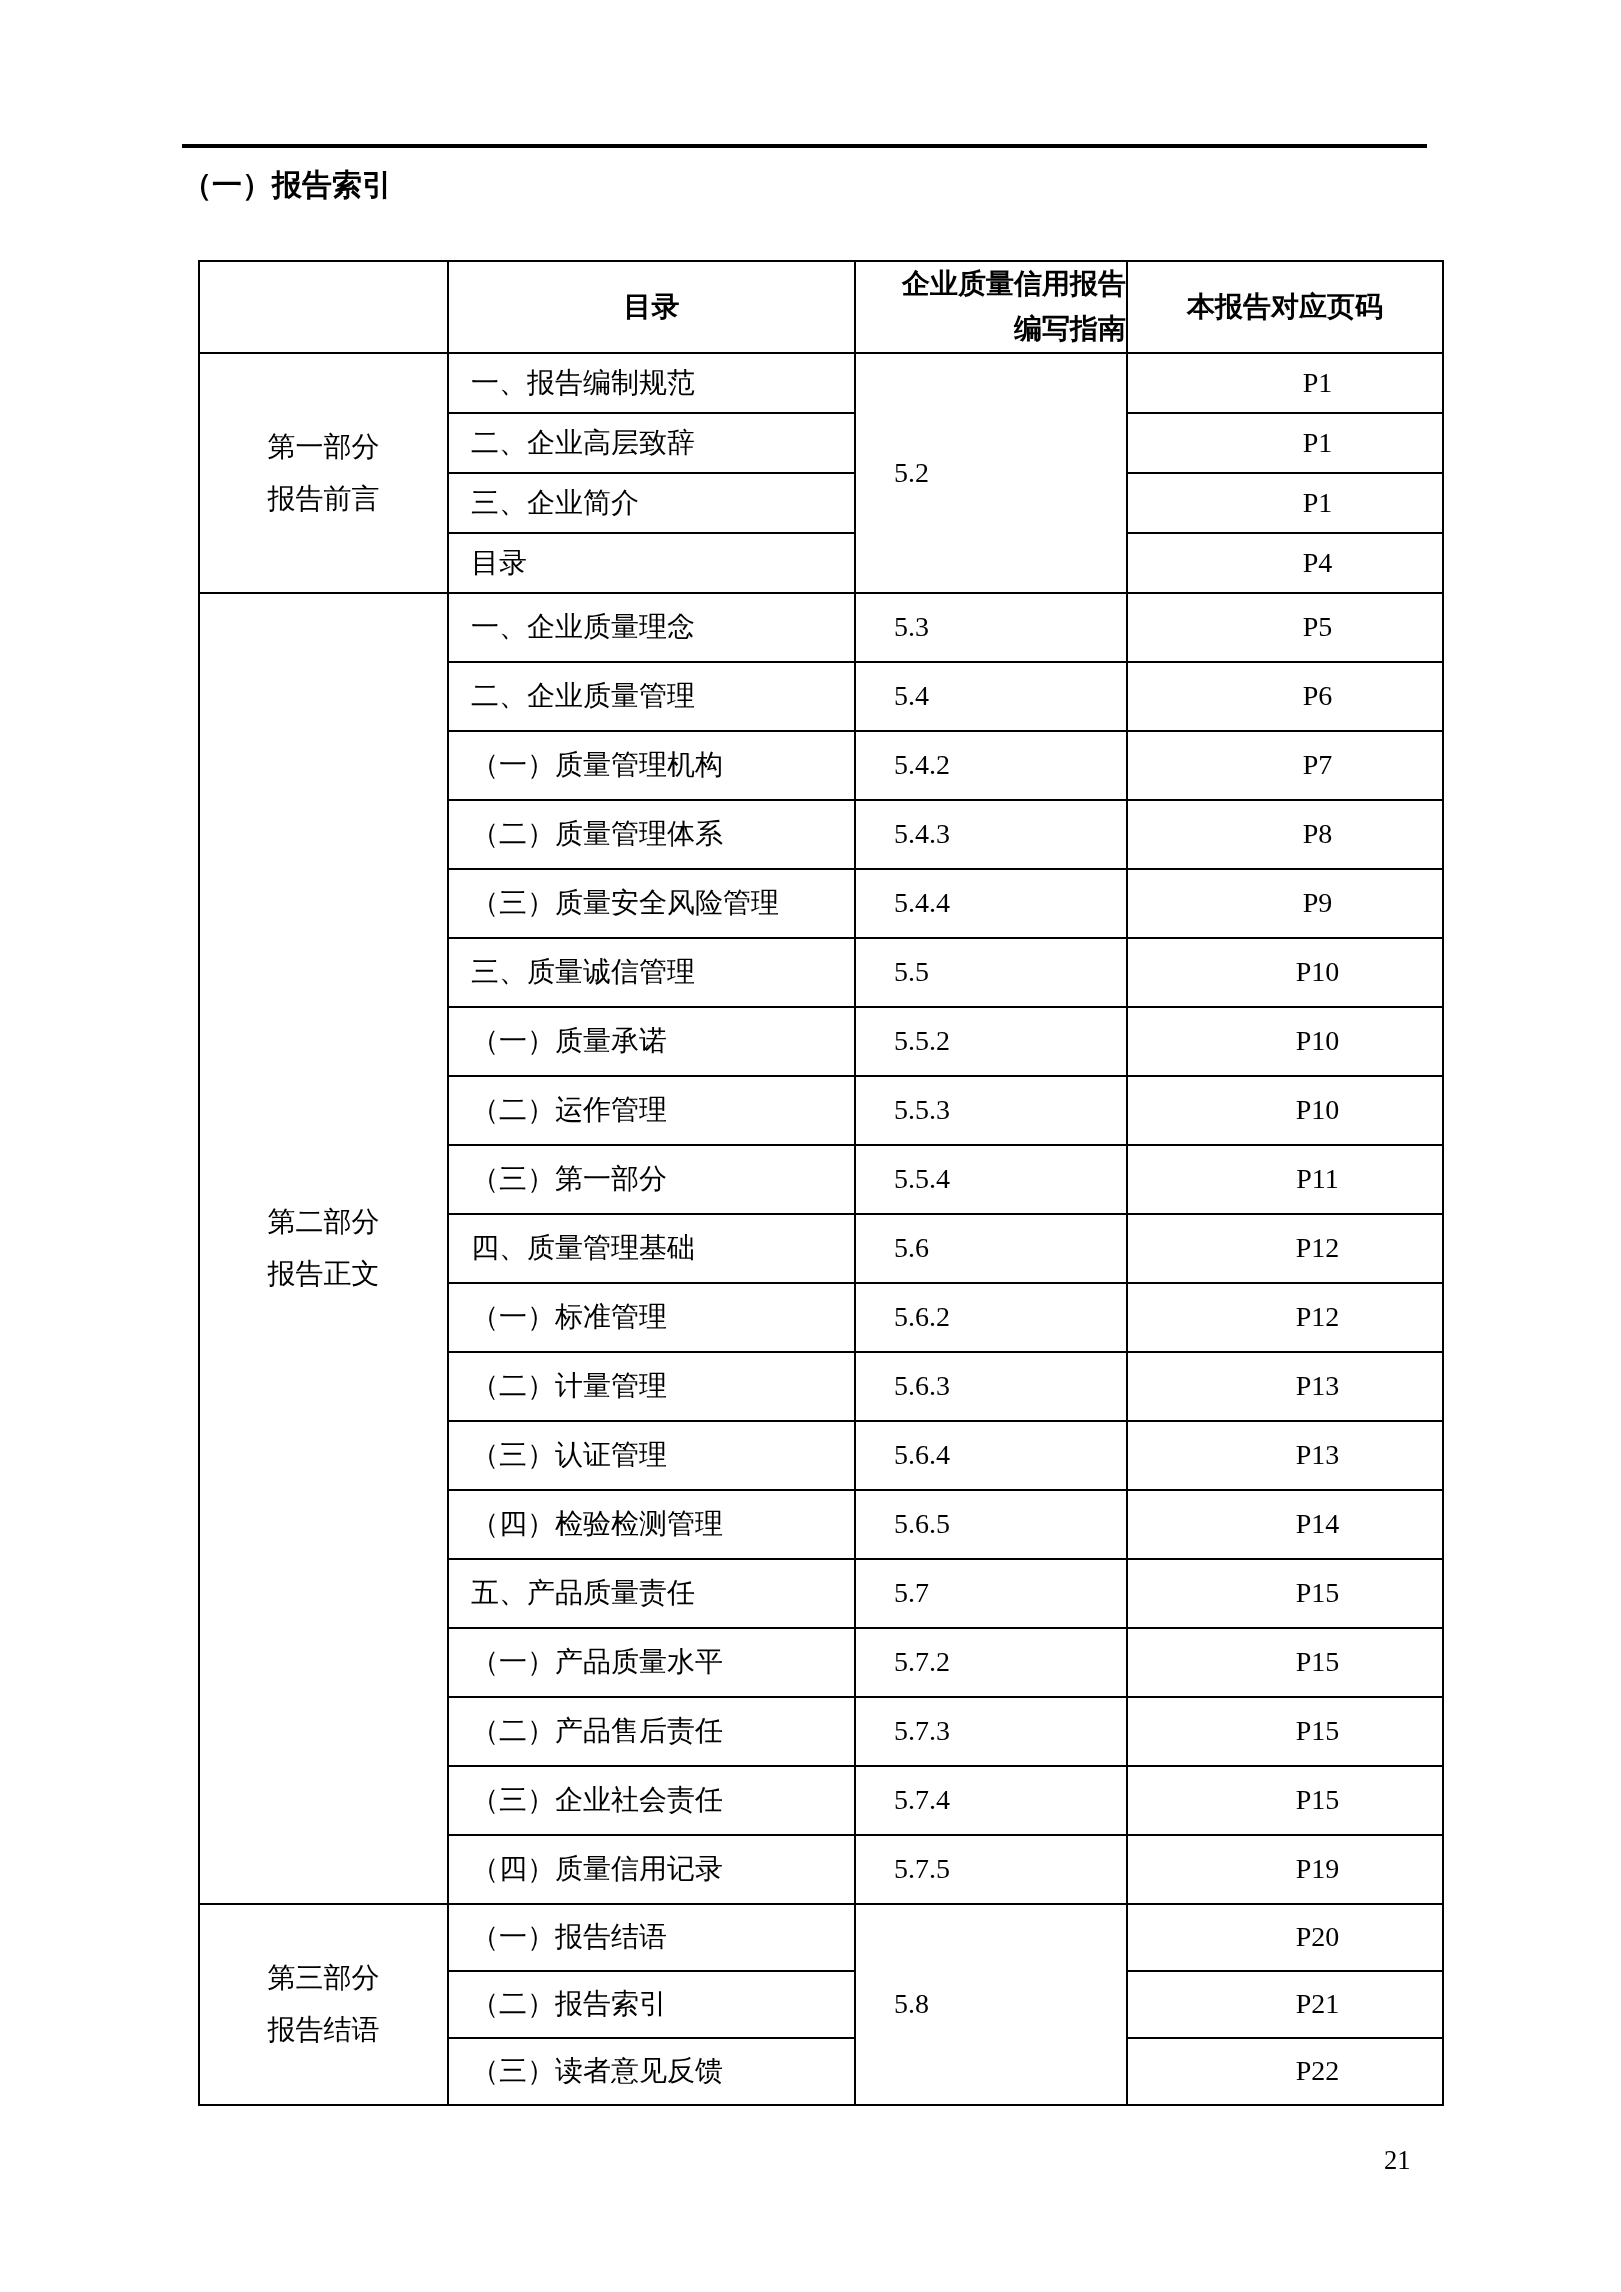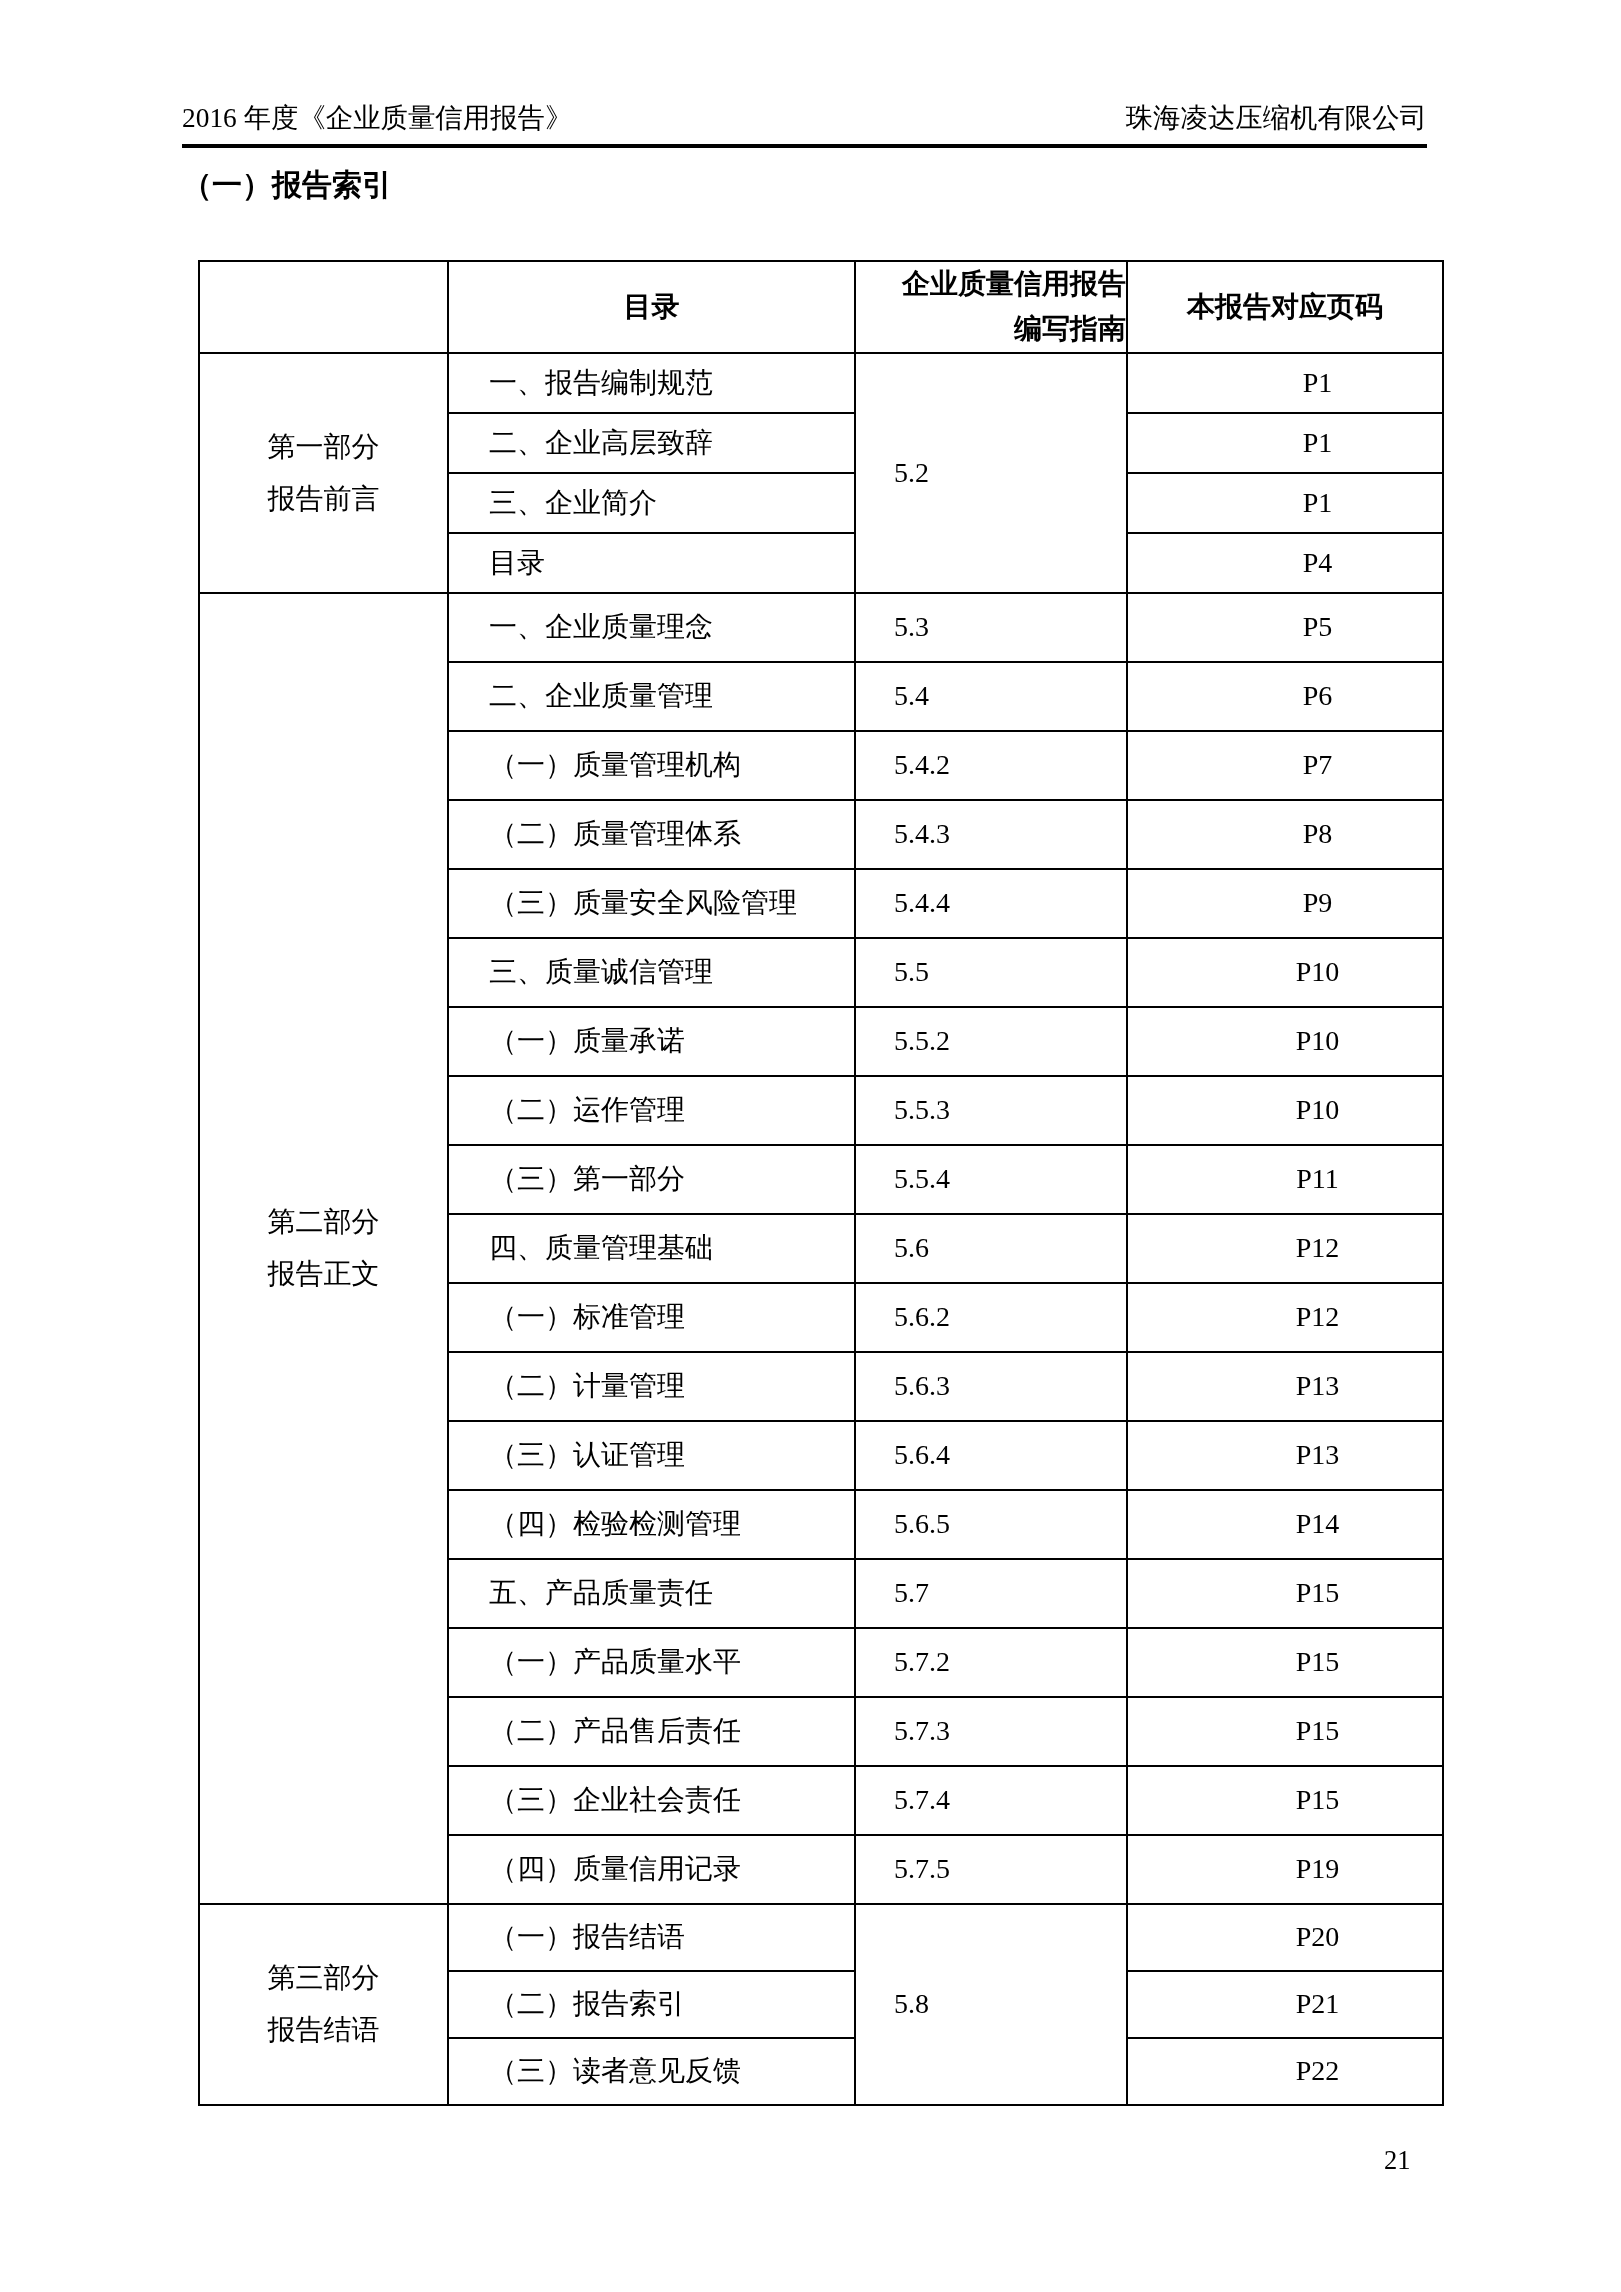--- a/index.html
+++ b/index.html
@@ -37,39 +37,35 @@
   table.index-table { border:2.9px solid #000;margin-left:16px; }
   tr.sec-start td { border-top:2.9px solid #000; }
 
   tr.head td { height:88px; font-weight:bold; }
   tr.r1 td { height:60px; }
   tr.r2 td { height:69px;border-radius:11px; }
   tr.r3 td { height:67px; }
 
   td.center { text-align:center; }
   td.sec-cell { text-align:center; line-height:1.85; }
-  td.cat  { text-align:left; padding-left:40px; }
+  td.cat  { text-align:left; padding-left:22px; }
   td.guide{ text-align:left; padding-left:38px; }
   td.pg   { text-align:center; padding-left:65px; }
   td.guide-head { text-align:right; padding-left:29px; line-height:1.6; }
 
   .footer-page {
     position:absolute; left:1384px; top:2145px;
     font-size:26.5px;
   }
 </style>
 </head>
 <body>
 
 <div class="page">
 
-  <div class="doc-header">
-    <span>2016 年度《企业质量信用报告》</span>
-    <span>珠海凌达压缩机有限公司</span>
-  </div>
   <div class="header-rule"></div>
 
   <div class="section-heading">（一）报告索引</div>
 
   <table class="index-table">
     <colgroup>
       <col style="width:249px">
         <col style="width:407px">
         <col style="width:272px">
         <col style="width:316px">

